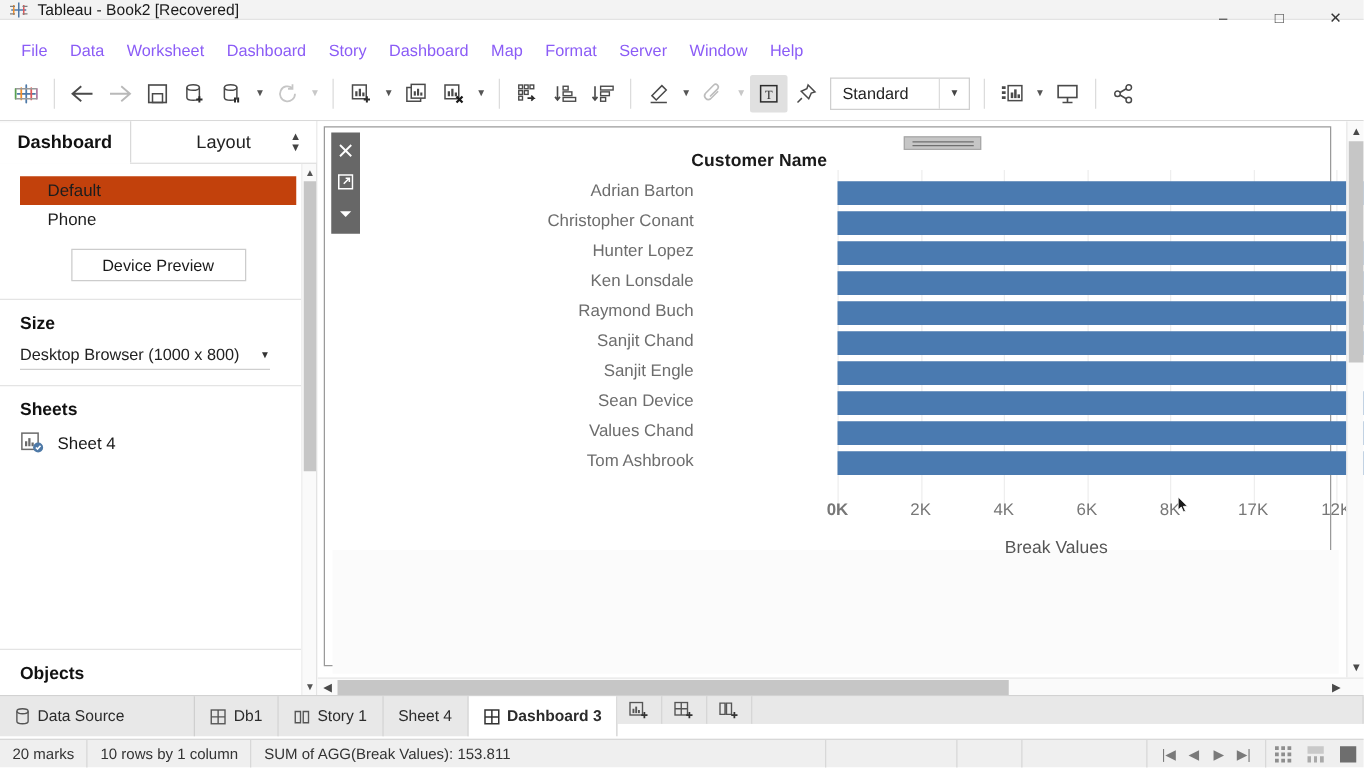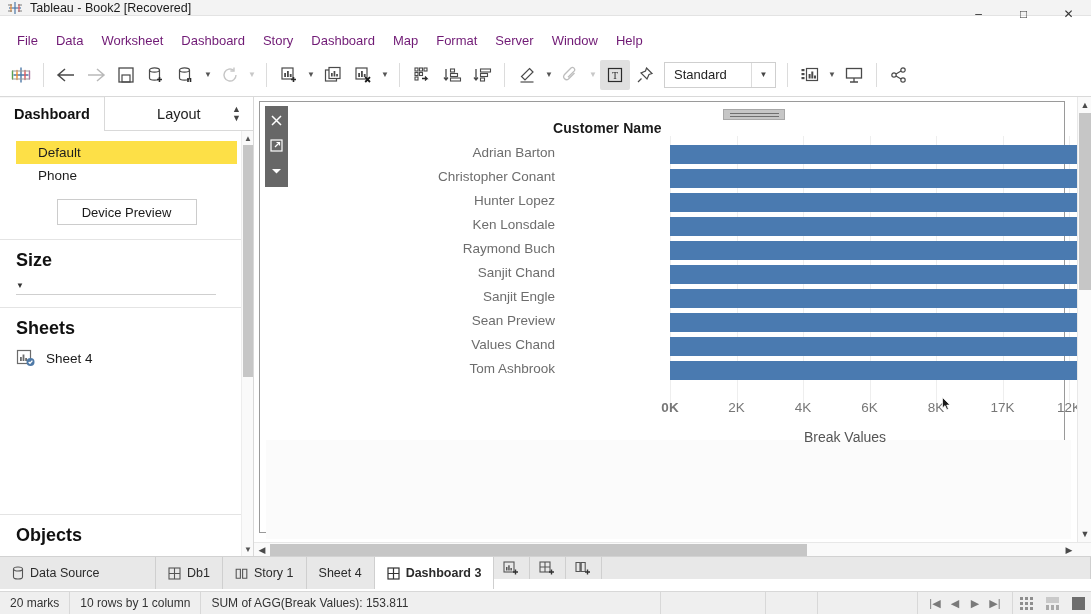--- a/index.html
+++ b/index.html
@@ -23,21 +23,21 @@
   .title-text { font-size: 12.5px; color: #1a1a1a; }
   .win-btns { position: absolute; right: 0; top: 0; height: 27px; display: flex; }
   .win-btn { width: 45px; height: 27px; display: flex; align-items: center; justify-content: center;
              font-size: 12px; color: #333; }
 
   
   .menubar {
     position: absolute; top: 27px; left: 0; width: 1091px; height: 26px;
     background: #ffffff; display: flex; align-items: center; padding-left: 8px;
   }
-  .menu-item { padding: 3px 9px; font-size: 13px; color: #701a75; }
+  .menu-item { padding: 3px 9px; font-size: 13px; color: #8b5cf6; }
 
   
   .toolbar {
     position: absolute; top: 53px; left: 0; width: 1091px; height: 44px;
     background: #ffffff; border-bottom: 1px solid #d9d9d9;
     display: flex; align-items: center; padding: 0 6px;
   }
   .tb-btn { width: 30px; height: 30px; display: flex; align-items: center; justify-content: center;
             border-radius: 2px; flex: 0 0 auto; color: #4a4a4a; }
   .tb-btn.active { background: #e0e0e0; }
@@ -63,25 +63,25 @@
   .lp-tab { display: flex; align-items: center; padding: 0 14px; font-size: 14.5px; }
   .lp-tab.selected { background: #fff; font-weight: bold; color: #111; border-bottom: 1px solid #fff;
                      position: relative; top: 1px; }
   .lp-tab.other { background: #fff; color: #222; border-left: 1px solid #d9d9d9; flex: 1;
                   justify-content: center; position: relative; }
   .lp-tab.other .spin { position: absolute; right: 12px; font-size: 9px; color: #444; line-height: 1; }
 
   .lp-body { position: relative; height: 425px; overflow: hidden; }
   .lp-section { padding: 10px 16px 12px 16px; border-bottom: 1px solid #e4e4e4; }
   .device-row { padding: 4px 0 4px 22px; font-size: 13.5px; color: #1d1d1d; }
-  .device-row.sel { background: #fde047; }
+  .device-row.sel { background: #c2410c; }
   .device-btn { margin: 12px auto 2px auto; display: block; width: 140px; height: 26px;
                 border: 1px solid #cccccc; background: #fff; font-size: 13px;
                 font-family: "Liberation Sans", sans-serif; color: #1a1a1a; }
-  .sec-title { font-size: 18px; font-weight: bold; color: #111; margin-bottom: 10px; }
+  .sec-title { font-size: 14px; font-weight: bold; color: #111; margin-bottom: 10px; }
   .size-select { display: flex; align-items: center; border-bottom: 1px solid #cfcfcf;
                  padding-bottom: 4px; width: 200px; font-size: 13px; color: #222; }
   .size-select .v { flex: 1; }
   .size-select .a { font-size: 8px; color: #333; }
   .sheet-row { display: flex; align-items: center; gap: 10px; margin-top: 6px; }
   .sheet-label { font-size: 13.5px; color: #1a1a1a; }
   .objects-sec { position: absolute; bottom: 0; left: 0; width: 100%;
                  border-top: 1px solid #e4e4e4; padding: 10px 16px; background: #fff; }
   .lp-scroll { position: absolute; right: 0; top: 0; width: 12px; height: 425px; background: #fafafa;
                border-left: 1px solid #ededed; }
@@ -473,20 +473,21 @@
     <div class="lp-body">
       <div class="lp-section">
         <div class="device-row sel">Default</div>
         <div class="device-row">Phone</div>
         <button class="device-btn">Device Preview</button>
       </div>
 
       <div class="lp-section">
         <div class="sec-title">Size</div>
         <div class="size-select">
+          <span class="v">Desktop Browser (1000 x 800)</span>
           <span class="a">▼</span>
         </div>
       </div>
 
       <div class="lp-section" style="border-bottom:none;">
         <div class="sec-title">Sheets</div>
         <div class="sheet-row">
           <span>
             <svg width="20" height="18" viewBox="0 0 20 18">
               <rect x="1.5" y="1.5" width="13" height="13" fill="#fff" stroke="#6b6b6b" stroke-width="1.2"></rect>
@@ -570,21 +571,21 @@
               </div>
             </div>
             <div class="row">
               <div class="row-label">Sanjit Engle</div>
               <div class="bar-wrap">
                 <div class="bar-blue" style="width: 412.3px; background: rgb(74, 122, 176);"></div>
                 <div class="bar-orange" style="left: 412.3px; width: 2.9925px; background: rgb(243, 144, 29);"></div>
               </div>
             </div>
             <div class="row">
-              <div class="row-label">Sean Preview</div>
+              <div class="row-label">Sean Device</div>
               <div class="bar-wrap">
                 <div class="bar-blue" style="width: 470.488px; background: rgb(74, 122, 176);"></div>
               </div>
             </div>
             <div class="row">
               <div class="row-label">Values Chand</div>
               <div class="bar-wrap">
                 <div class="bar-blue" style="width: 468.825px; background: rgb(74, 122, 176);"></div>
               </div>
             </div>

